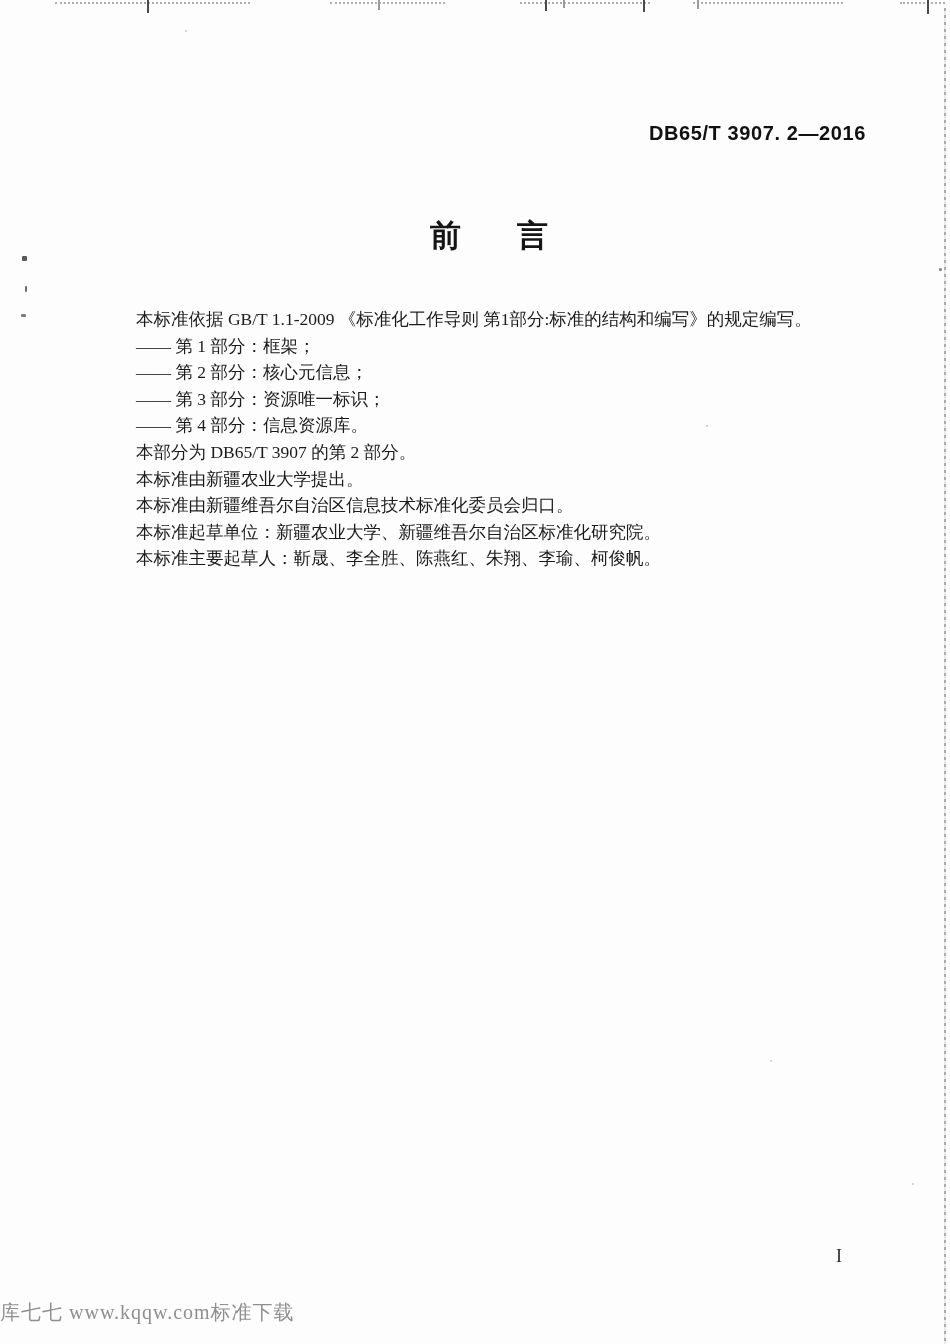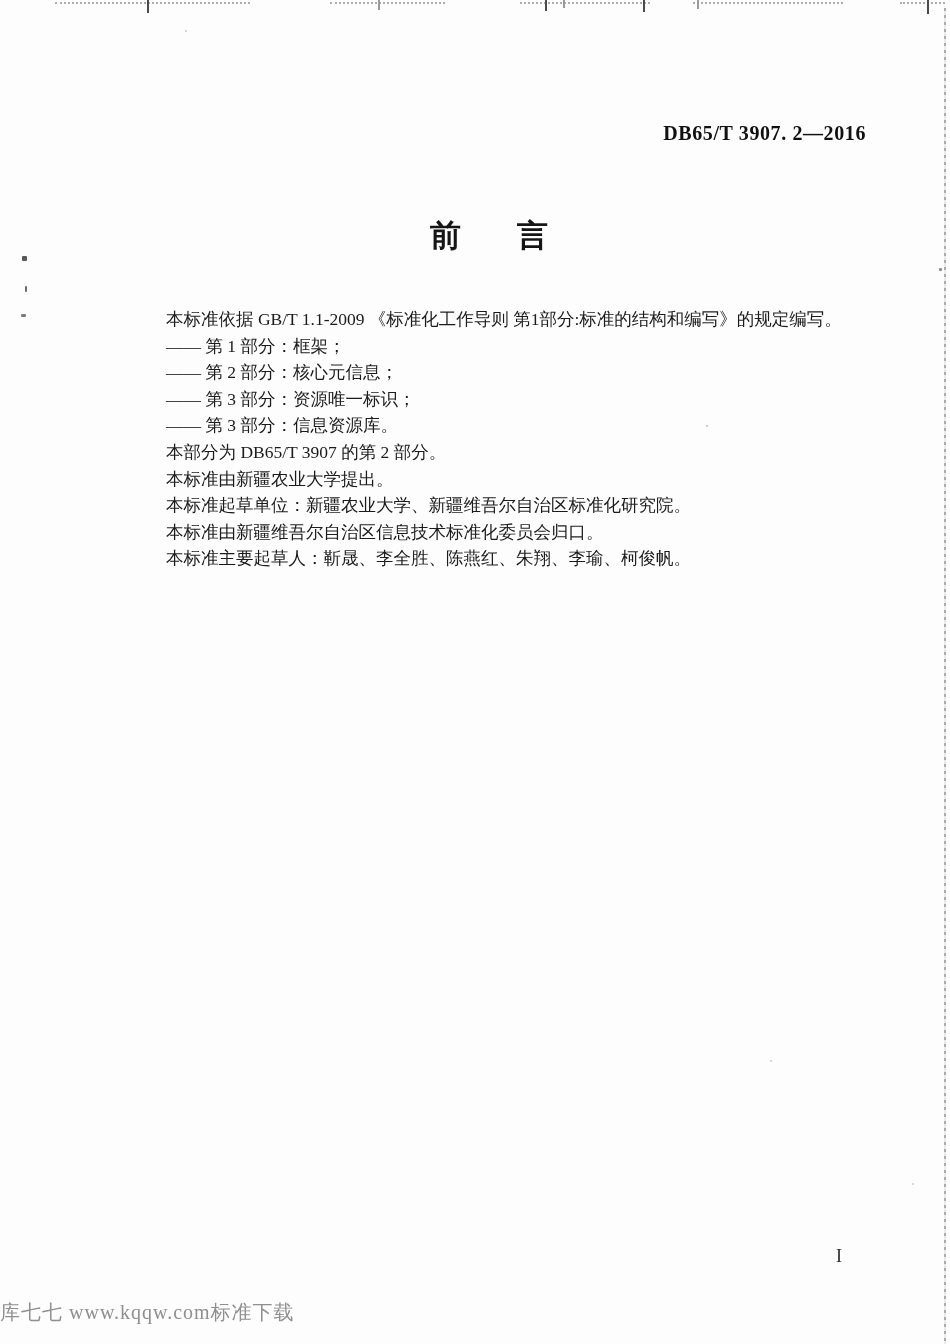--- a/index.html
+++ b/index.html
@@ -42,21 +42,21 @@
       rgba(165,165,165,0.22) 3px 7px
     );
   }
 
   .speck { position: absolute; border-radius: 1px; }
 
   .doc-number {
     position: absolute;
     top: 122px;
     right: 84px;
-    font-family: Liberation Serif, serif;
+    font-family: Liberation Sans, sans-serif;
     font-weight: 700;
     font-size: 20px;
     letter-spacing: 0.6px;
     color: #111;
   }
 
   .title {
     position: absolute;
     top: 215px;
     left: 0;
@@ -66,21 +66,21 @@
     gap: 56px;
     transform: translateX(14px);
     font-family: "Liberation Sans", sans-serif;
     font-weight: 700;
     font-size: 31px;
     color: #151515;
   }
 
   .body-text {
     position: absolute;
-    left: 166px;
+    left: 136px;
     top: 306px;
     width: 720px;
     font-size: 17.5px;
     line-height: 26.6px;
     white-space: nowrap;
     color: #1b1b1b;
   }
   .body-text .line { height: 26.6px; }
 
   .watermark {
@@ -138,25 +138,25 @@
   <div class="title">
     <span>前</span>
     <span>言</span>
   </div>
 
   <div class="body-text">
     <div class="line">本标准依据 GB/T 1.1-2009 《标准化工作导则 第1部分:标准的结构和编写》的规定编写。</div>
     <div class="line">—— 第 1 部分：框架；</div>
     <div class="line">—— 第 2 部分：核心元信息；</div>
     <div class="line">—— 第 3 部分：资源唯一标识；</div>
-    <div class="line">—— 第 3 部分：信息资源库。</div>
+    <div class="line">—— 第 4 部分：信息资源库。</div>
     <div class="line">本部分为 DB65/T 3907 的第 2 部分。</div>
     <div class="line">本标准由新疆农业大学提出。</div>
+    <div class="line">本标准由新疆维吾尔自治区信息技术标准化委员会归口。</div>
     <div class="line">本标准起草单位：新疆农业大学、新疆维吾尔自治区标准化研究院。</div>
-    <div class="line">本标准由新疆维吾尔自治区信息技术标准化委员会归口。</div>
     <div class="line">本标准主要起草人：靳晟、李全胜、陈燕红、朱翔、李瑜、柯俊帆。</div>
   </div>
 
   <div class="page-number">I</div>
 
   <div class="watermark">库七七 www.kqqw.com标准下载</div>
 
 </div>
 
 </body></html>

